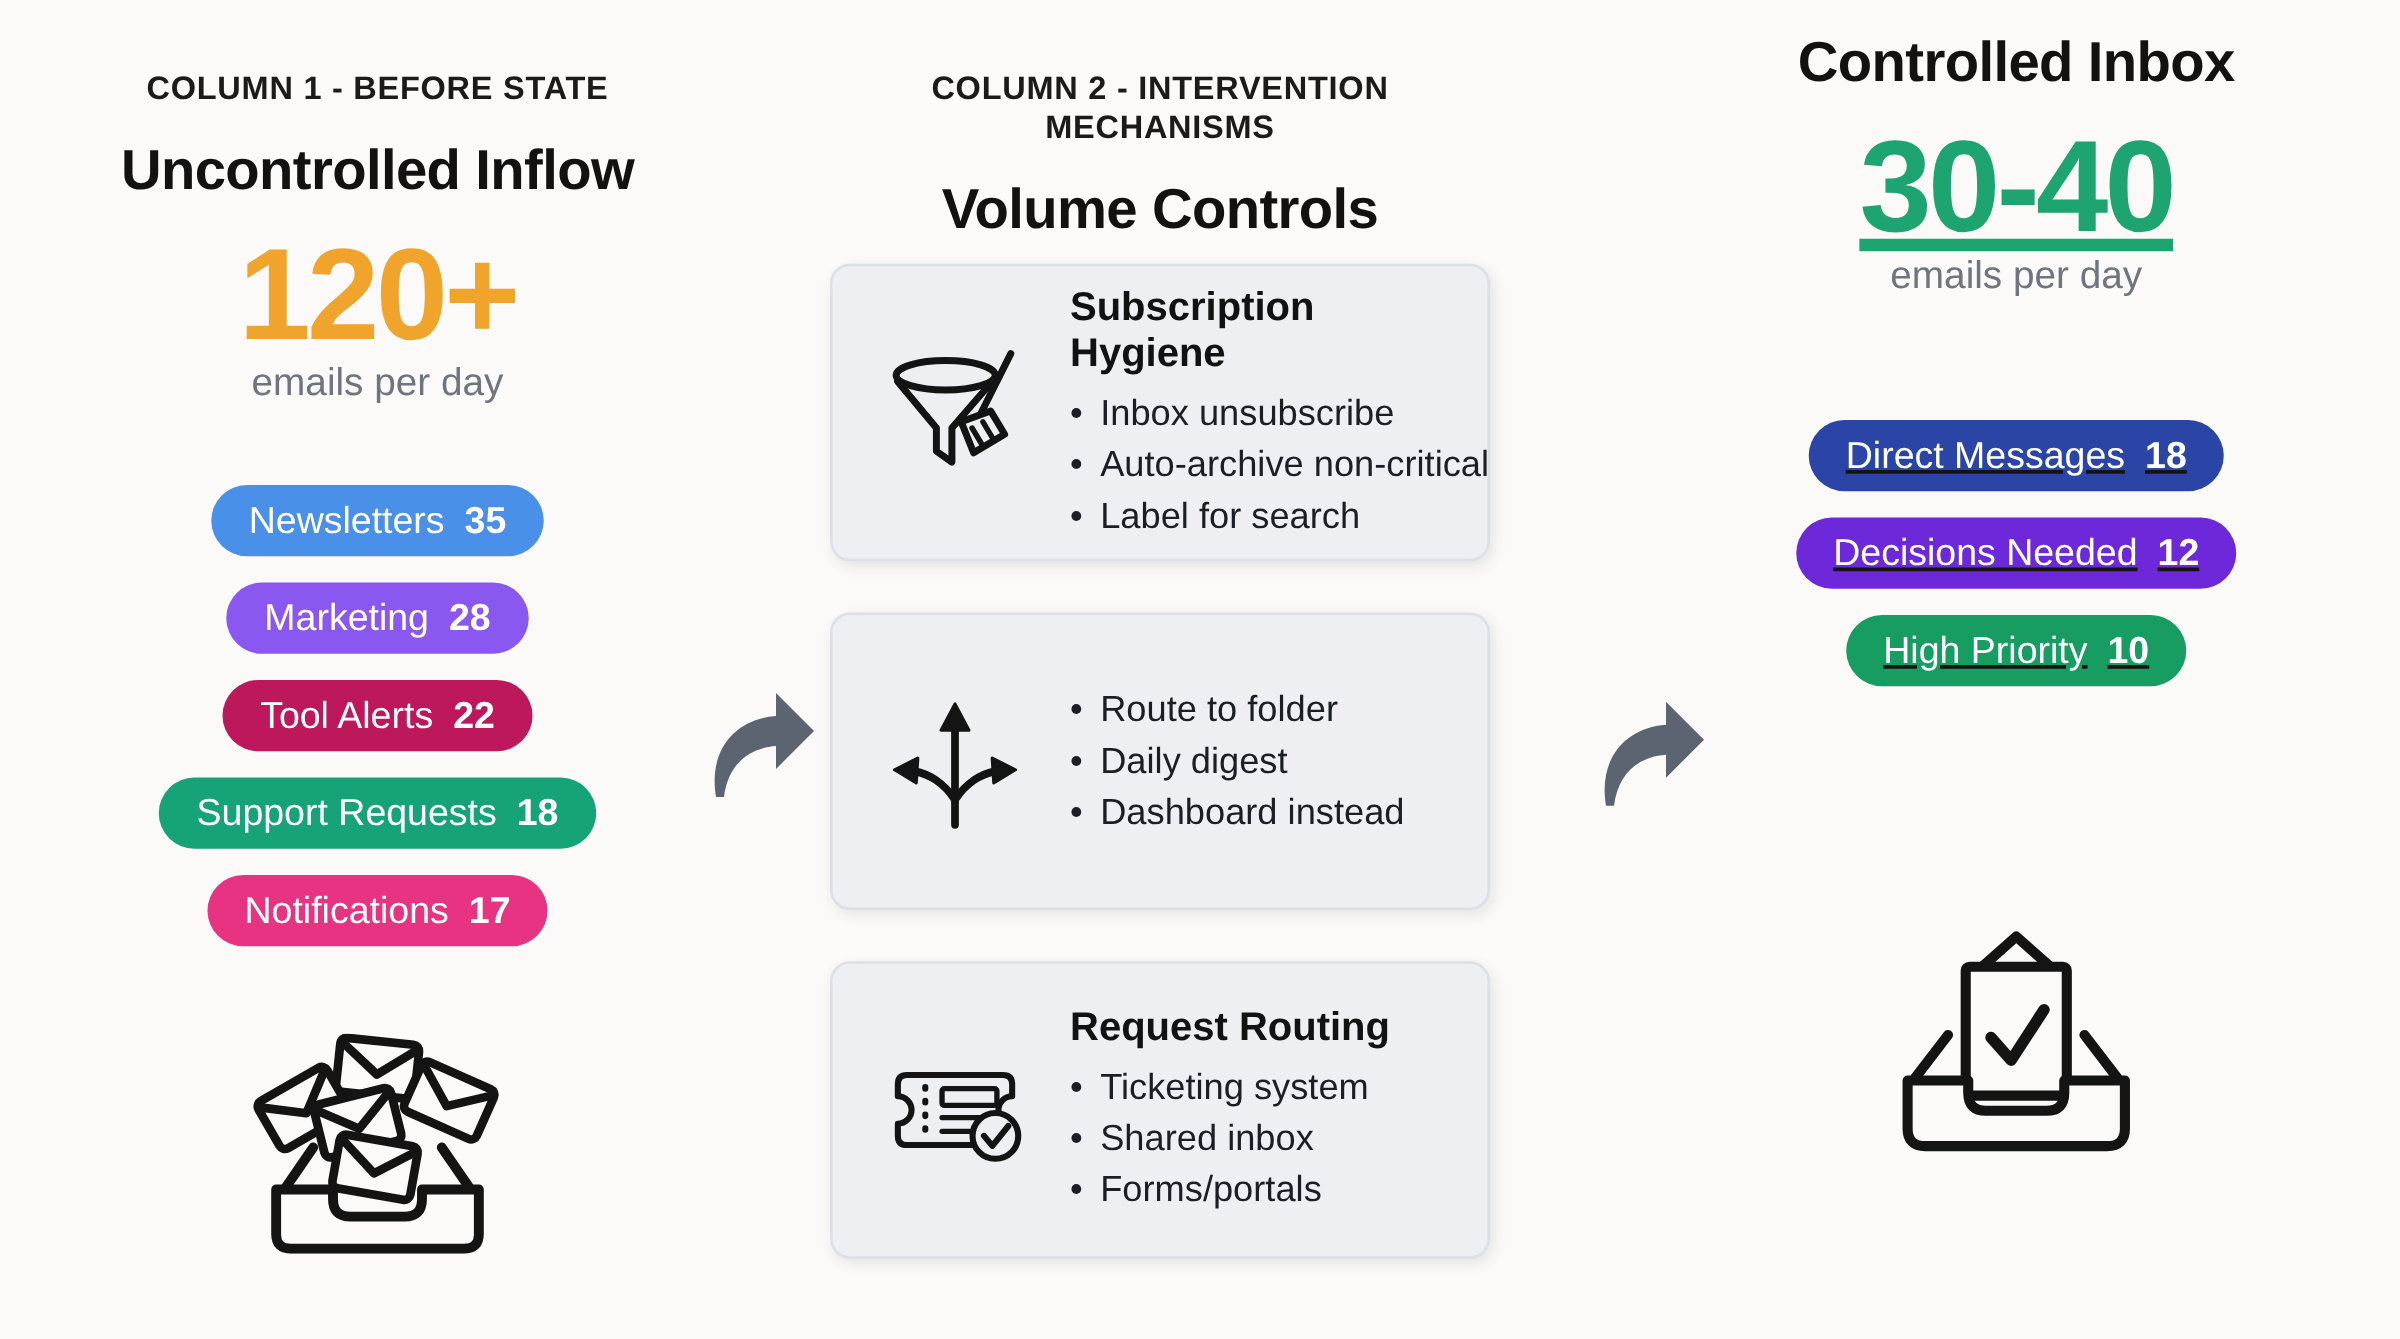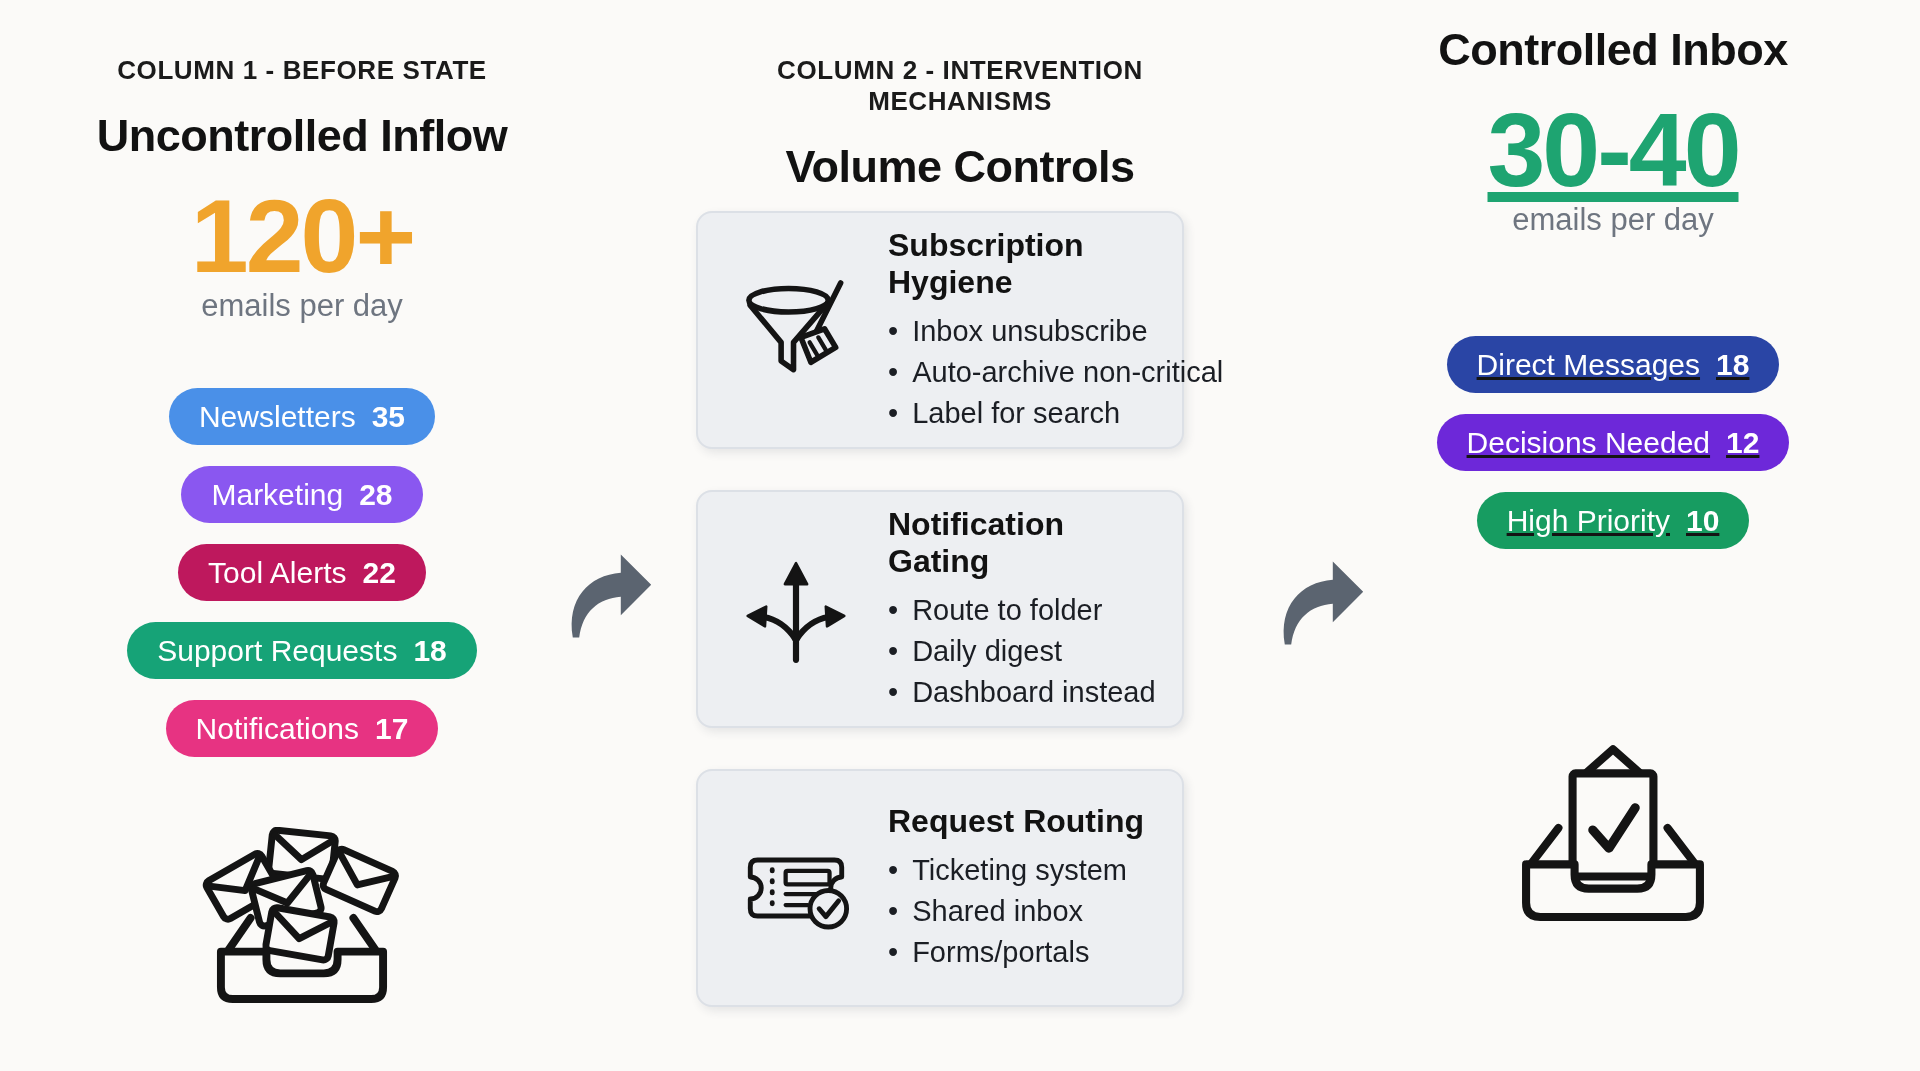--- a/index.html
+++ b/index.html
@@ -3,21 +3,21 @@
 <meta charset="utf-8">
 <style>
   html,body{margin:0;padding:0;background:#FBFAF8;}
   .canvas{
     position:relative;width:1920px;height:1071px;overflow:hidden;
     background:#FBFAF8;color:#141414;
     font-family:"Liberation Sans","DejaVu Sans",sans-serif;
   }
   .col{position:absolute;top:0;text-align:center;}
   .col1{left:40px;width:524px;}
-  .col2{left:690px;width:540px;height:1071px;}
+  .col2{left:658px;width:540px;height:1071px;}
   .col3{left:1350px;width:526px;}
 
   .kicker{margin-top:55px;font-size:26px;font-weight:700;letter-spacing:.6px;color:#1b1b1b;}
   .big-title{margin:24px 0 0;font-size:45px;font-weight:800;letter-spacing:-.5px;color:#121212;}
   .metric{margin-top:22px;font-size:104px;font-weight:800;letter-spacing:-3px;line-height:1;}
   .caption{font-size:31px;color:#6E7580;}
 
   .pills{margin-top:64px;display:flex;flex-direction:column;align-items:center;gap:21px;}
   .pills.after{margin-top:98px;text-decoration:underline;}
   .pill{
@@ -25,21 +25,21 @@
     height:57px;line-height:57px;border-radius:29px;padding:0 30px;
     color:#fff;font-size:30px;white-space:nowrap;
   }
   .pill .lbl{font-weight:500;}
   .pill .cnt{font-weight:700;}
 
   .bottom-icon{margin-top:70px;}
   .bottom-icon.after{margin-top:186px;}
 
   .card{
-    position:absolute;left:6px;width:488px;height:238px;
+    position:absolute;left:6px;width:528px;height:238px;
     background:#EDEFF2;border:2px solid #DCE0E6;border-radius:16px;
     box-shadow:3px 4px 10px rgba(40,50,70,.10);
     display:flex;align-items:center;gap:28px;
     padding:0 18px 0 34px;box-sizing:border-box;text-align:left;
   }
   .card.c1{top:211px;} .card.c2{top:490px;} .card.c3{top:769px;}
   .card-icon{width:128px;flex:none;display:flex;justify-content:center;}
   .card-body{flex:1;min-width:0;}
   .card-title{font-size:32px;font-weight:800;color:#121212;margin:0 0 10px;}
   .card-body ul{margin:0;padding:0;list-style:none;}
@@ -139,21 +139,20 @@
         <svg width="124" height="124" viewBox="0 0 200 200">
           <path d="M100 182 L100 58" class="ln" stroke-width="10"></path>
           <path d="M100 26 L82 60 H118 Z" fill="#141414" stroke="#141414" stroke-width="4" stroke-linejoin="round"></path>
           <path d="M100 150 C86 128 66 116 48 113" class="ln" stroke-width="10"></path>
           <path d="M22 111 L52 96 L50 128 Z" fill="#141414" stroke="#141414" stroke-width="4" stroke-linejoin="round"></path>
           <path d="M100 150 C114 128 134 116 152 113" class="ln" stroke-width="10"></path>
           <path d="M178 111 L148 96 L150 128 Z" fill="#141414" stroke="#141414" stroke-width="4" stroke-linejoin="round"></path>
         </svg>
       </div>
       <div class="card-body">
-        <h2 class="card-title">Notification Gating</h2>
         <ul>
           <li>Route to folder</li>
           <li>Daily digest</li>
           <li>Dashboard instead</li>
         </ul>
       </div>
     </div>
 
     <div class="card c3">
       <div class="card-icon">

